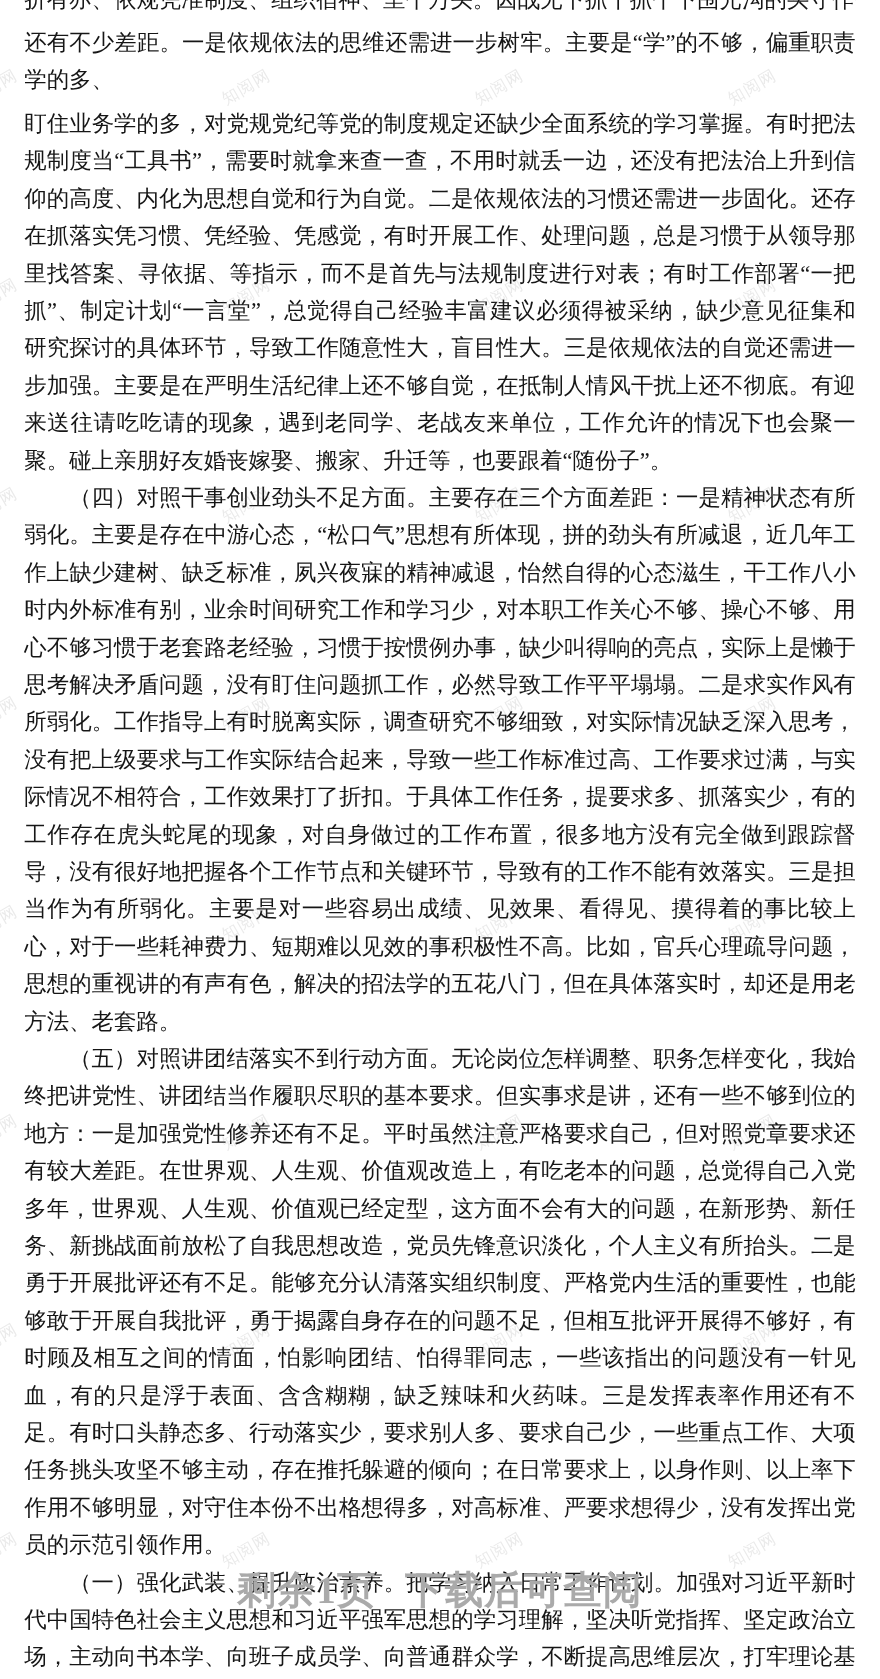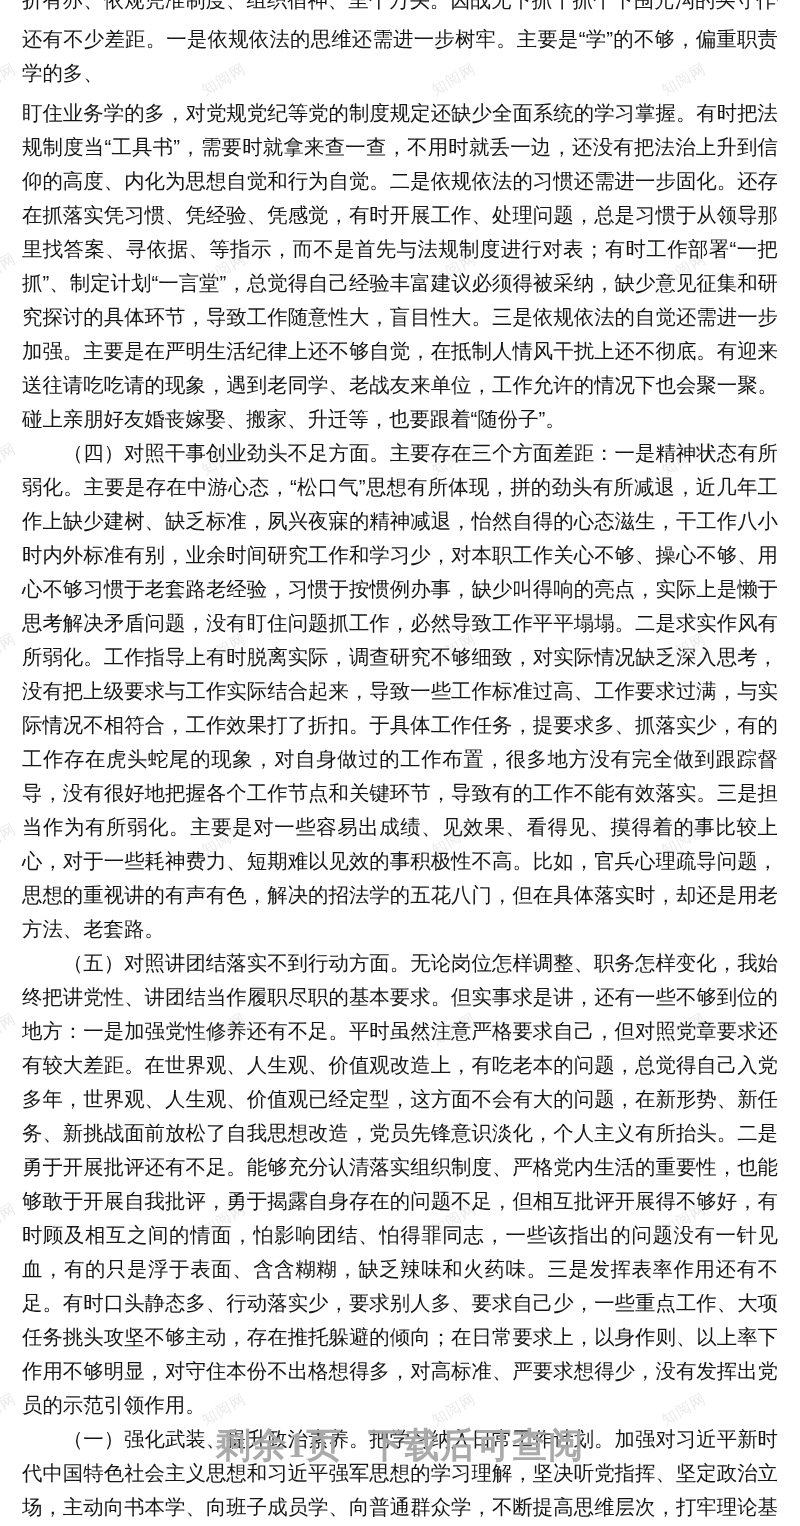--- a/index.html
+++ b/index.html
@@ -46,21 +46,21 @@
     z-index: 1;
   }
 
   .para {
     font-size: 20.4px;
     line-height: 34px;
     color: #161616;
     text-align: justify;
     text-justify: inter-ideograph;
     margin: 0;
-    font-family: Liberation Sans, sans-serif;
+    font-family: Liberation Serif, serif;
     letter-spacing: 0px;
     word-break: break-all;
   }
 
   .para.indent {
     text-indent: 2em;
   }
 
   .heading {
     font-size: 20.4px;

